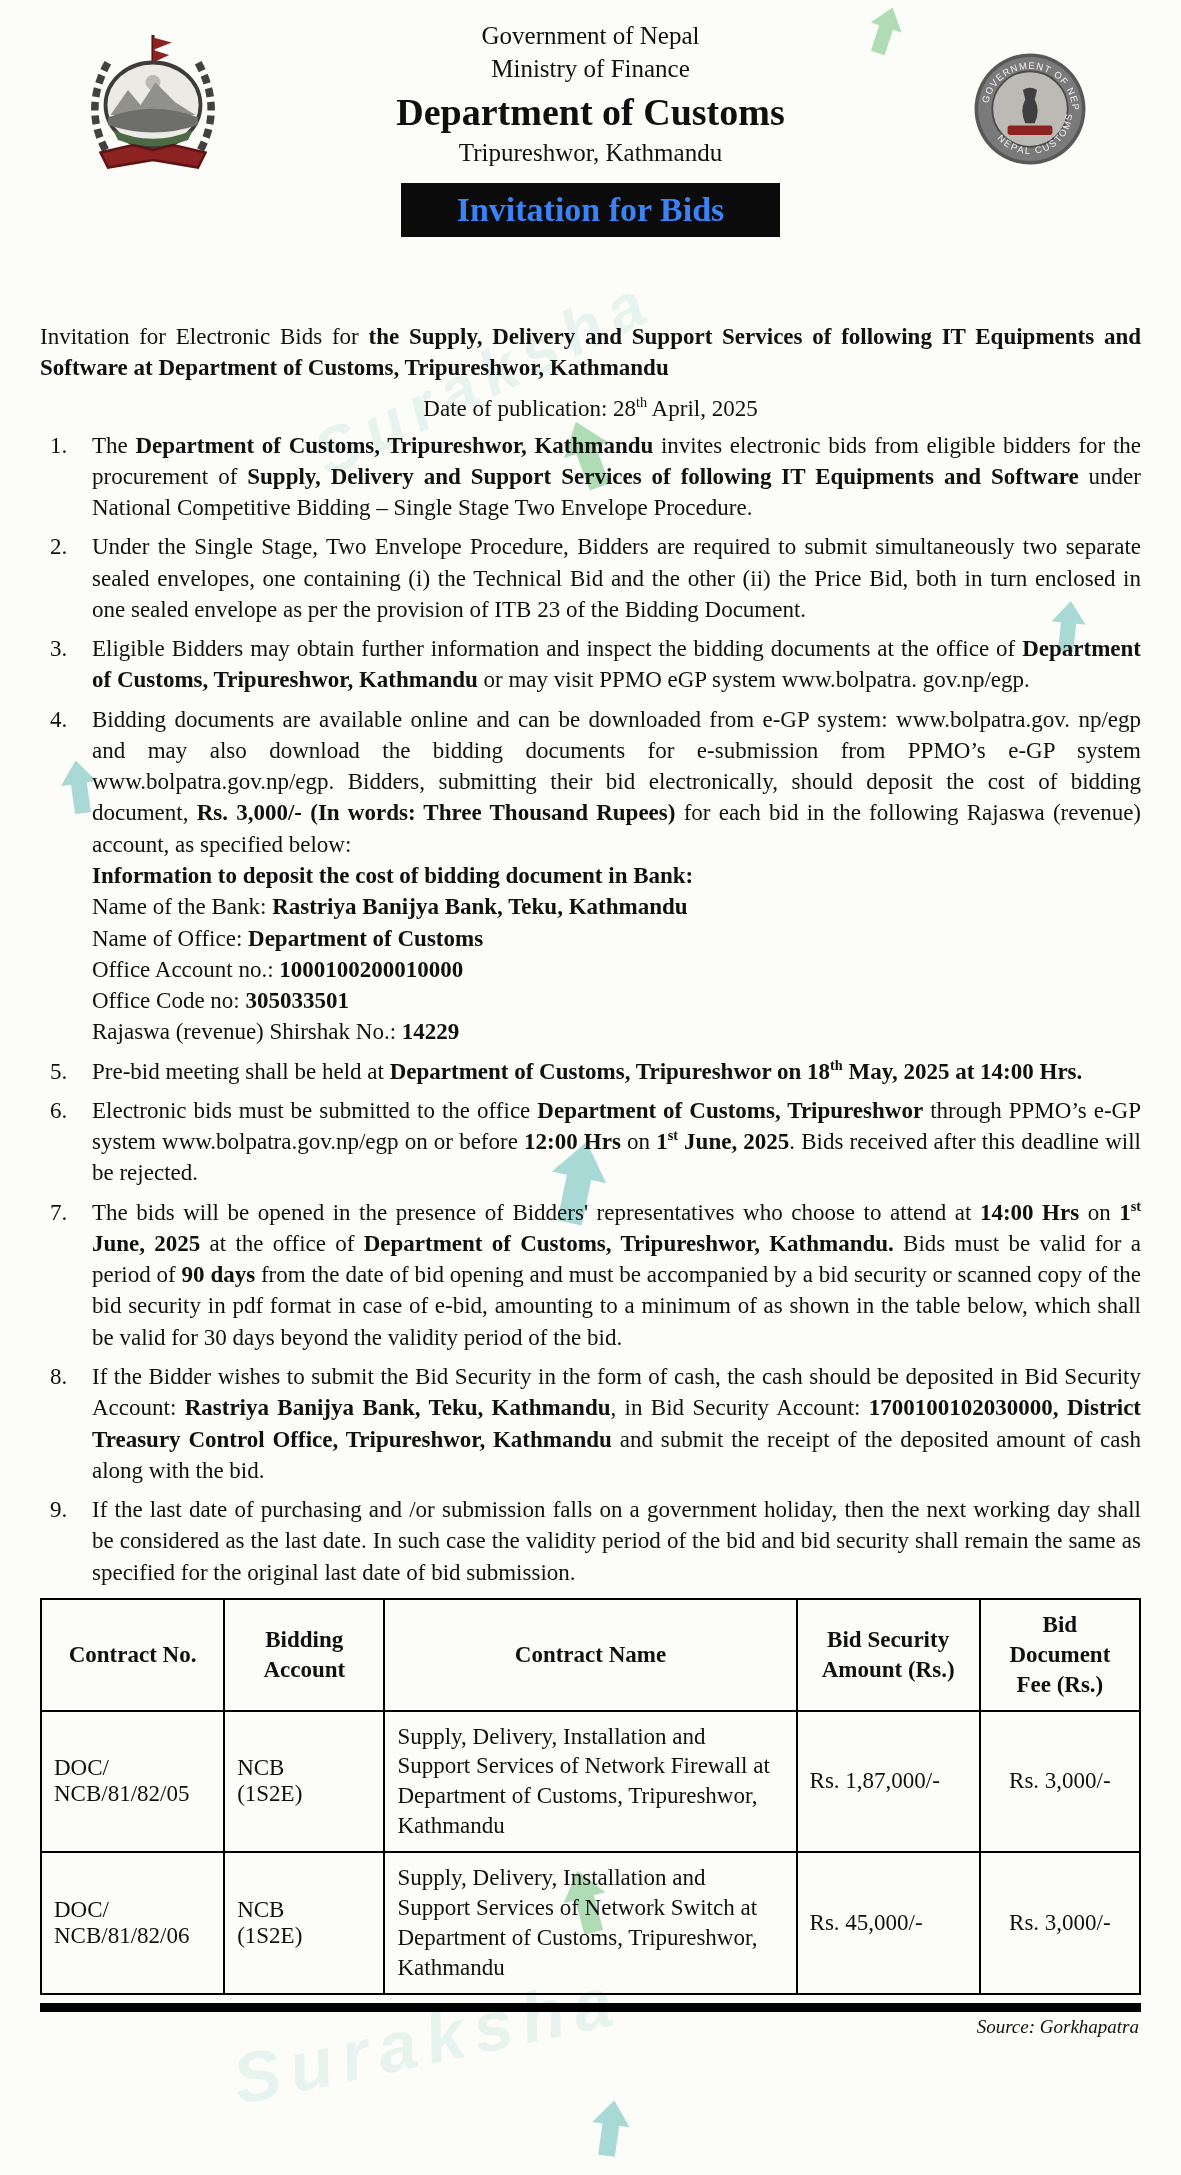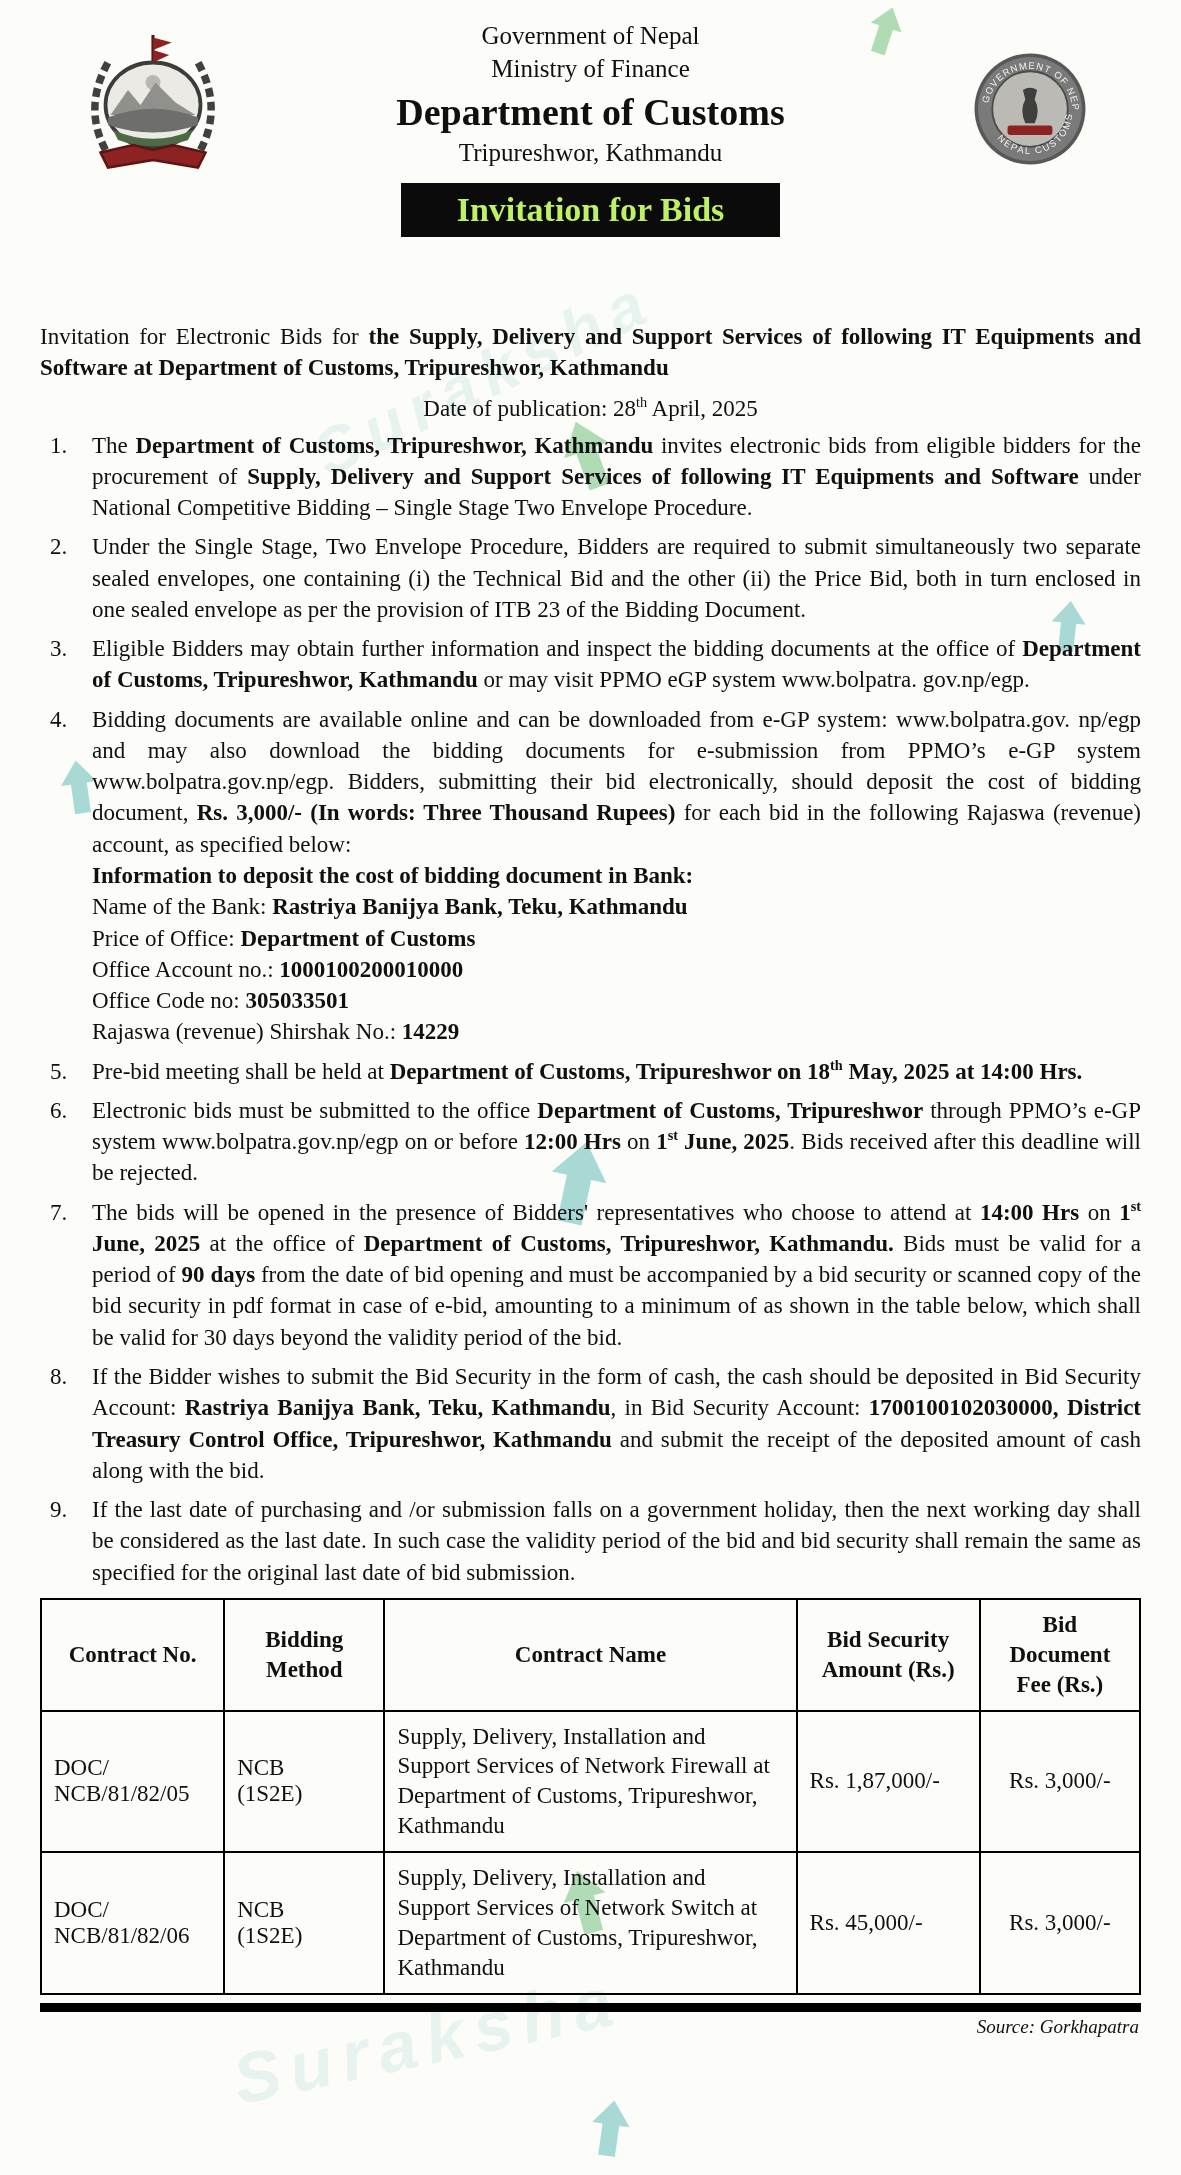--- a/index.html
+++ b/index.html
@@ -23,21 +23,21 @@
   .content { position:relative; z-index:1; padding:14px 40px 0 40px; }
 
   
   .header { position:relative; text-align:center; padding-top:6px; min-height:300px; }
   .emblem { position:absolute; left:38px; top:16px; }
   .seal { position:absolute; right:52px; top:36px; }
   .h-small { font-size:25px; line-height:1.3; }
   .h-dept { font-size:38px; font-weight:bold; line-height:1.25; margin-top:4px; }
   .h-addr { font-size:25px; line-height:1.3; }
   .banner {
-    display:inline-block; background:#0b0b0b; color:#bef264;
+    display:inline-block; background:#0b0b0b; color:#3b82f6;
     font-size:34px; font-weight:bold; padding:8px 56px; margin-top:14px;
   }
 
   
   .para { font-size:23px; line-height:1.36; text-align:justify; }
   .intro { margin-top:7px; }
   .date-line { text-align:center; font-size:23px; margin-top:12px; }
   .olist { margin-top:8px; }
   .oitem { display:flex; margin-bottom:8px; }
   .oitem .num { flex:0 0 52px; font-size:23px; line-height:1.36; padding-left:10px; }
@@ -160,21 +160,21 @@
         <div class="num">3.</div>
         <div class="body para"><span>Eligible Bidders may obtain further information and inspect the bidding documents at the office of </span><span class="b">Department of Customs, Tripureshwor, Kathmandu</span><span> or may visit PPMO eGP system www.bolpatra. gov.np/egp.</span></div>
       </div>
 
       <div class="oitem">
         <div class="num">4.</div>
         <div class="body">
           <div class="para"><span>Bidding documents are available online and can be downloaded from e-GP system: www.bolpatra.gov. np/egp and may also download the bidding documents for e-submission from PPMO’s e-GP system www.bolpatra.gov.np/egp. Bidders, submitting their bid electronically, should deposit the cost of bidding document, </span><span class="b">Rs. 3,000/- (In words: Three Thousand Rupees)</span><span> for each bid in the following Rajaswa (revenue) account, as specified below:</span></div>
           <div class="para subline"><span class="b">Information to deposit the cost of bidding document in Bank:</span></div>
           <div class="para subline"><span>Name of the Bank: </span><span class="b">Rastriya Banijya Bank, Teku, Kathmandu</span></div>
-          <div class="para subline"><span>Price of Office: </span><span class="b">Department of Customs</span></div>
+          <div class="para subline"><span>Name of Office: </span><span class="b">Department of Customs</span></div>
           <div class="para subline"><span>Office Account no.: </span><span class="b">1000100200010000</span></div>
           <div class="para subline"><span>Office Code no: </span><span class="b">305033501</span></div>
           <div class="para subline"><span>Rajaswa (revenue) Shirshak No.: </span><span class="b">14229</span></div>
         </div>
       </div>
 
       <div class="oitem">
         <div class="num">5.</div>
         <div class="body para"><span>Pre-bid meeting shall be held at </span><span class="b">Department of Customs, Tripureshwor on 18</span><sup class="b">th</sup><span class="b"> May, 2025 at 14:00 Hrs.</span></div>
       </div>
@@ -197,21 +197,21 @@
       <div class="oitem">
         <div class="num">9.</div>
         <div class="body para"><span>If the last date of purchasing and /or submission falls on a government holiday, then the next working day shall be considered as the last date. In such case the validity period of the bid and bid security shall remain the same as specified for the original last date of bid submission.</span></div>
       </div>
     </div>
 
     <table class="bids">
       <thead>
         <tr>
           <th>Contract No.</th>
-          <th>Bidding Method</th>
+          <th>Bidding Account</th>
           <th>Contract Name</th>
           <th>Bid Security Amount (Rs.)</th>
           <th>Bid Document Fee (Rs.)</th>
         </tr>
       </thead>
       <tbody>
         <tr>
           <td class="c-contract">DOC/
 NCB/81/82/05</td>
           <td class="c-method">NCB

